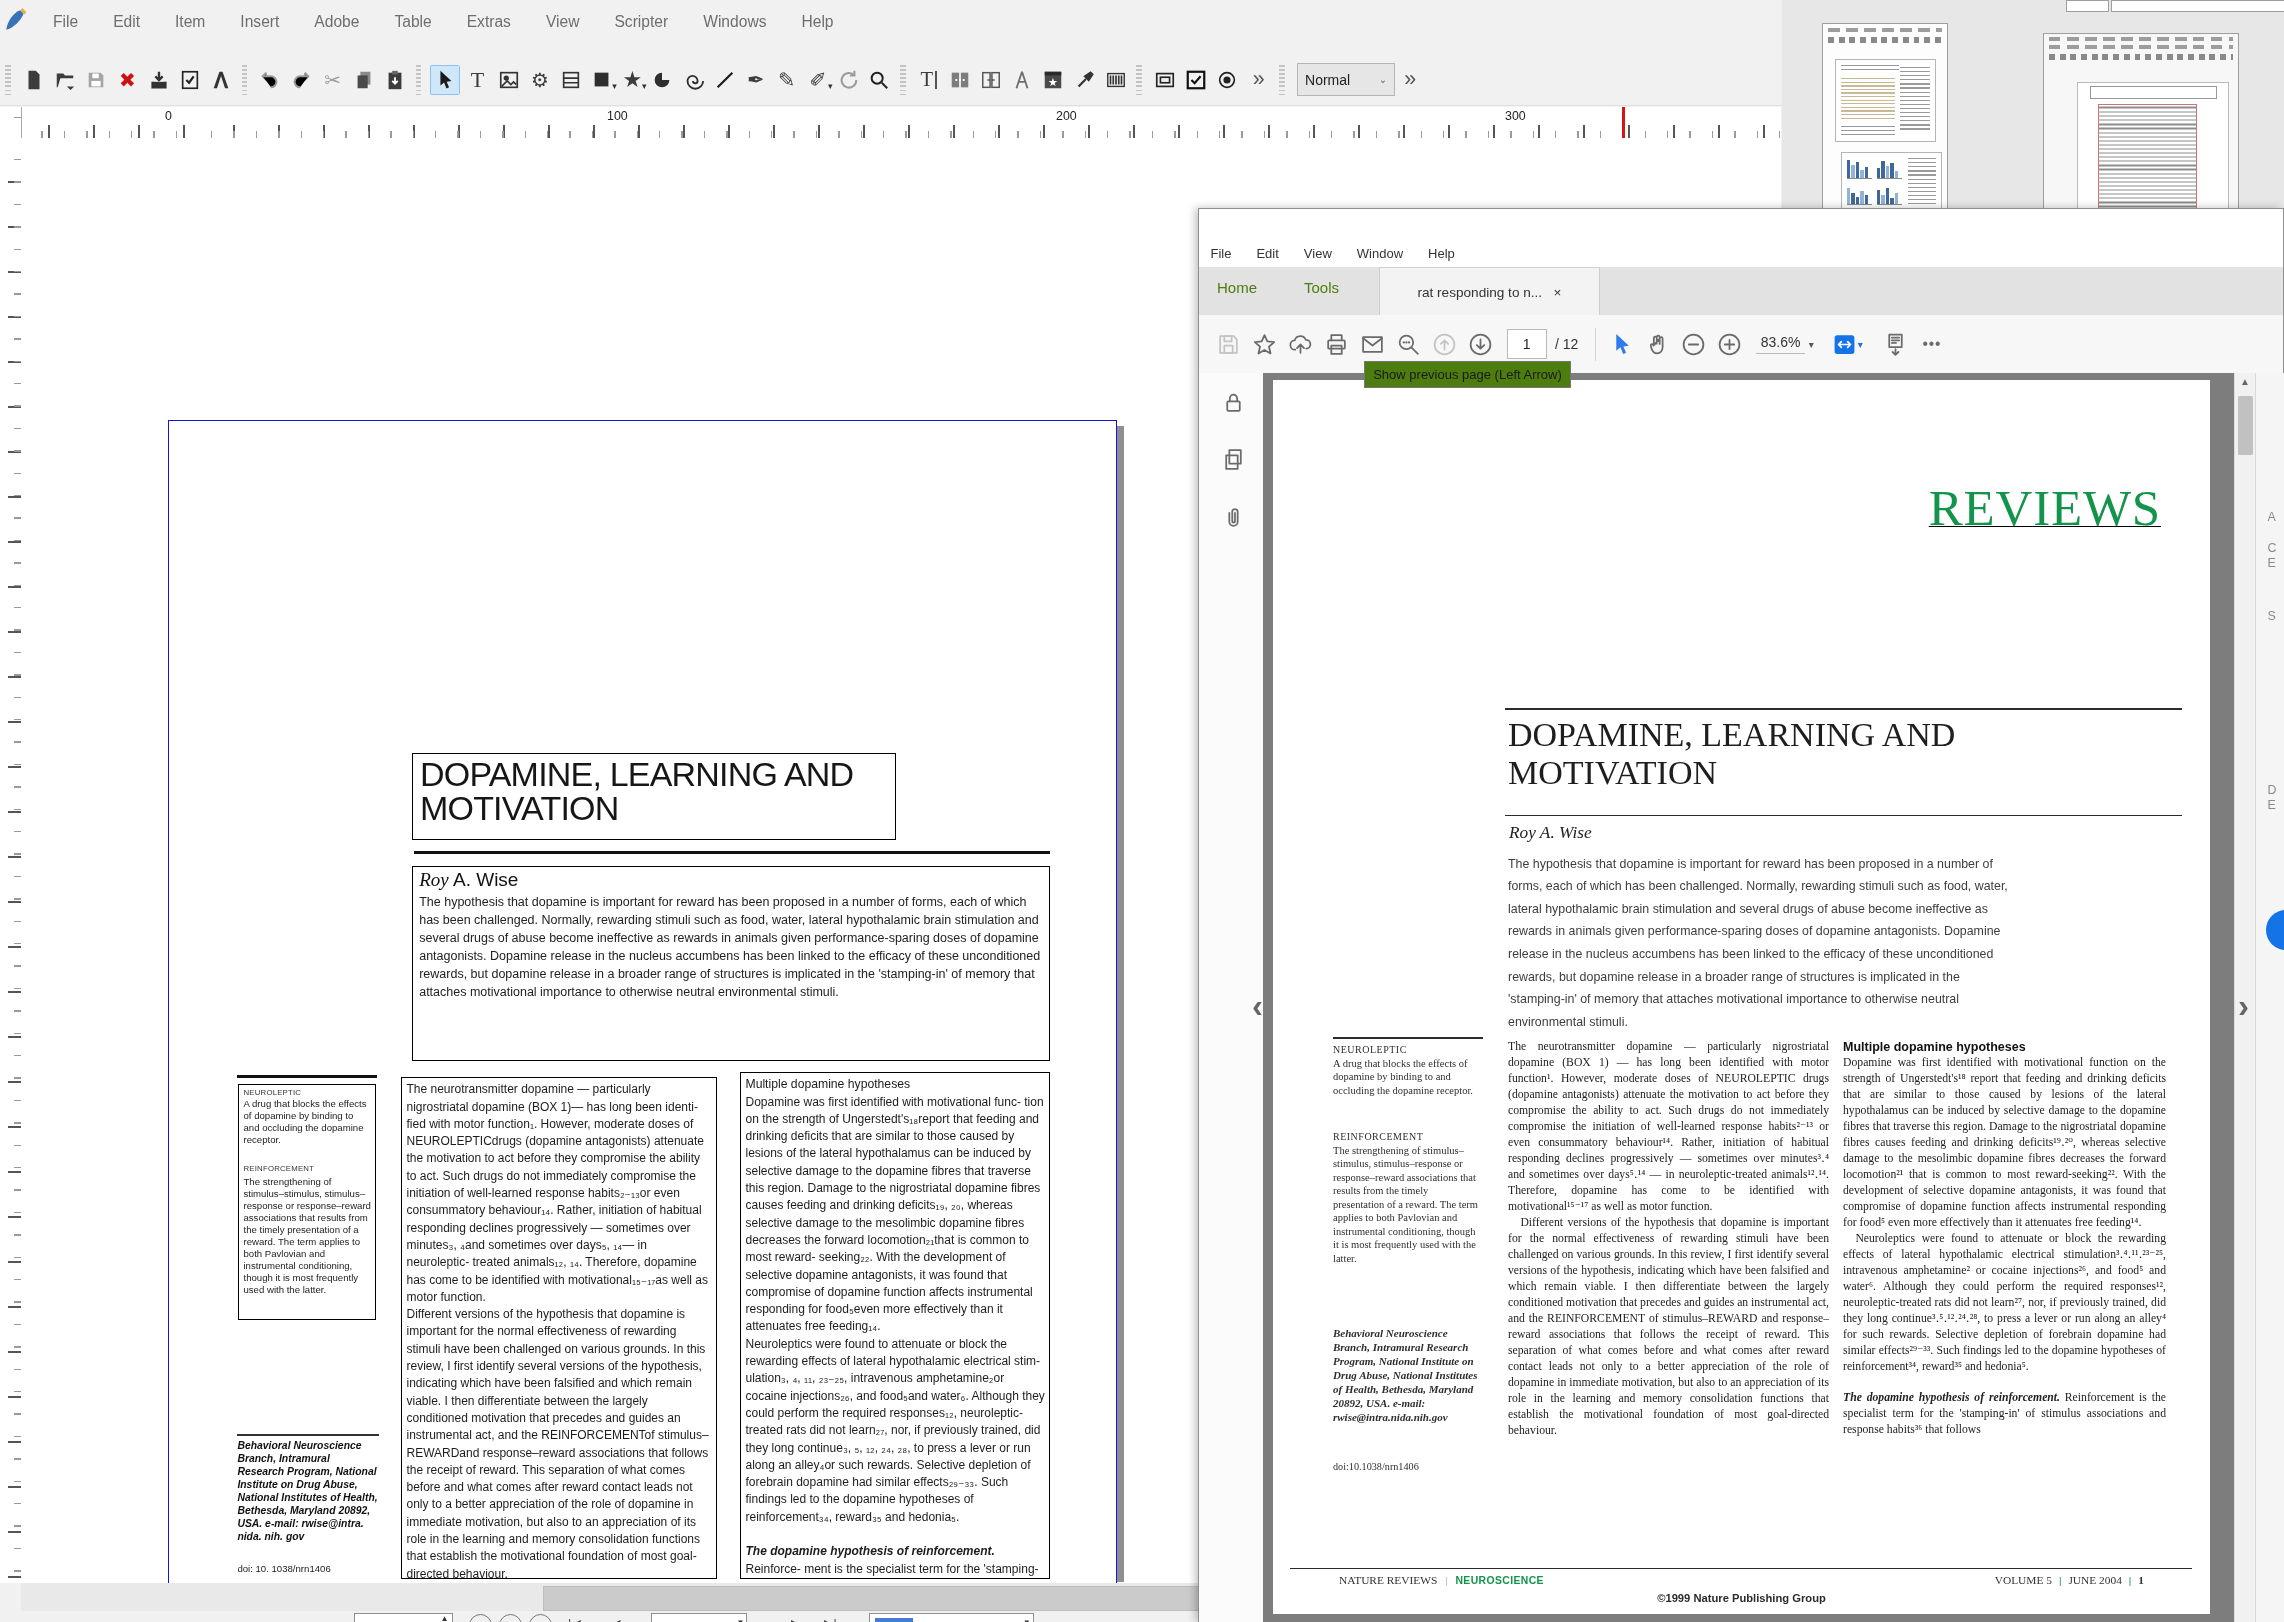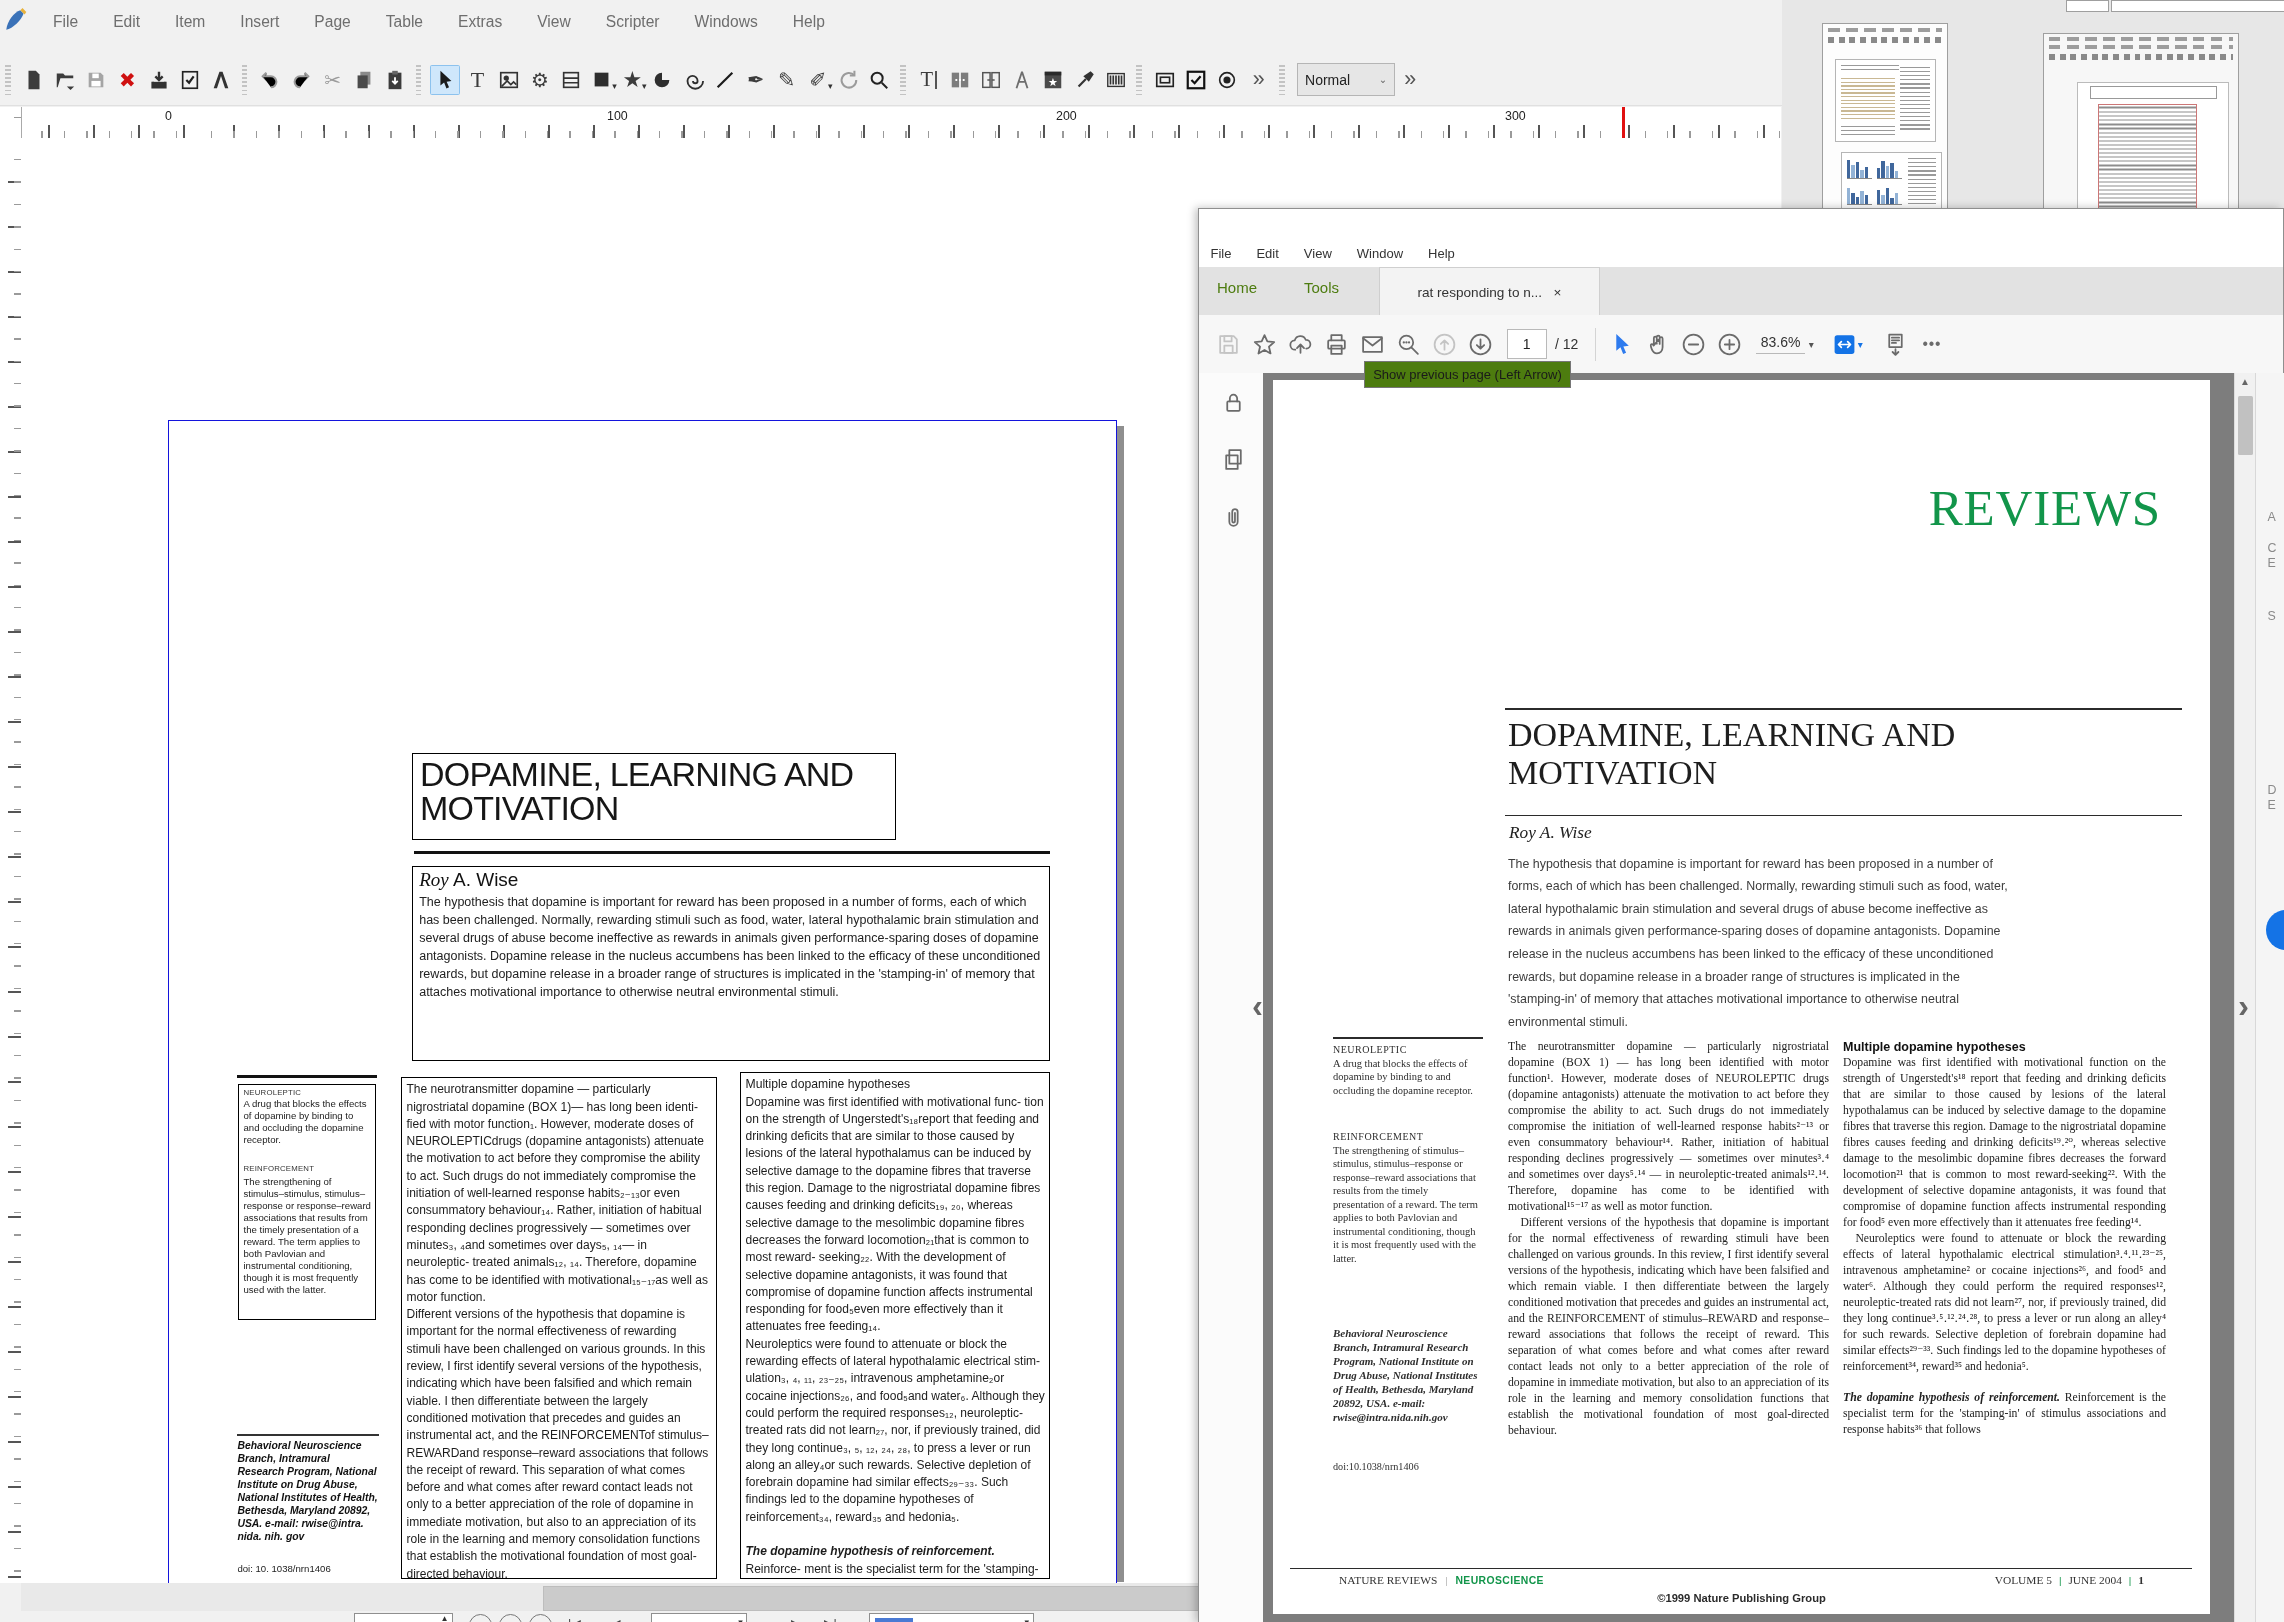--- a/index.html
+++ b/index.html
@@ -113,21 +113,21 @@
       <svg viewBox="0 0 24 24">
           <path d="M3 21c6-1 14-9 16-15l-3-3C10 5 4 13 3 21z" fill="#3a72b8"></path>
           <path d="M16 3l4 4 1.5-2.5L18 1z" fill="#e8b23c"></path>
         </svg>
     </div>
     <div class="s-menubar">
       <span>File</span>
       <span>Edit</span>
       <span>Item</span>
       <span>Insert</span>
-      <span>Page</span>
+      <span>Adobe</span>
       <span>Table</span>
       <span>Extras</span>
       <span>View</span>
       <span>Scripter</span>
       <span>Windows</span>
       <span>Help</span>
     </div>
 
     <div class="s-toolbar">
       <div class="grip"></div>
@@ -601,21 +601,21 @@
       <div class="aic">
           <svg viewBox="0 0 24 24">
             <path d="M8 7.5v8.5a4 4 0 008 0V6.5a2.6 2.6 0 00-5.2 0v9a1.3 1.3 0 002.6 0v-8"></path>
           </svg>
         </div>
     </div>
 
     <div class="a-doc">
       <div class="a-page">
 
-        <div class="abs" style="right:49px;top:99px;"><span class="brand">REVIEWS</span></div>
+        <div class="abs" style="right:49px;top:99px;text-decoration:underline;"><span class="brand">REVIEWS</span></div>
 
         <div class="rule" style="left:232px;top:328px;width:677px;height:2.1px;"></div>
         <div class="pdftitle abs" style="left:235px;top:336px;">DOPAMINE, LEARNING AND</div>
         <div class="pdftitle abs" style="left:235px;top:374px;">MOTIVATION</div>
         <div class="rule" style="left:232px;top:435px;width:677px;height:1.2px;"></div>
         <div class="abs serif" style="left:236px;top:443px;font-size:17.3px;font-style:italic;color:#222;">Roy A. Wise</div>
 
         <div class="pabstract abs" style="left:235px;top:473px;width:501px;">The hypothesis that dopamine is important for reward has been proposed in a number of forms, each of which has been challenged. Normally, rewarding stimuli such as food, water, lateral hypothalamic brain stimulation and several drugs of abuse become ineffective as rewards in animals given performance-sparing doses of dopamine antagonists. Dopamine release in the nucleus accumbens has been linked to the efficacy of these unconditioned rewards, but dopamine release in a broader range of structures is implicated in the 'stamping-in' of memory that attaches motivational importance to otherwise neutral environmental stimuli.</div>
 
         <div class="rule" style="left:60px;top:657px;width:150px;height:2.1px;"></div>

